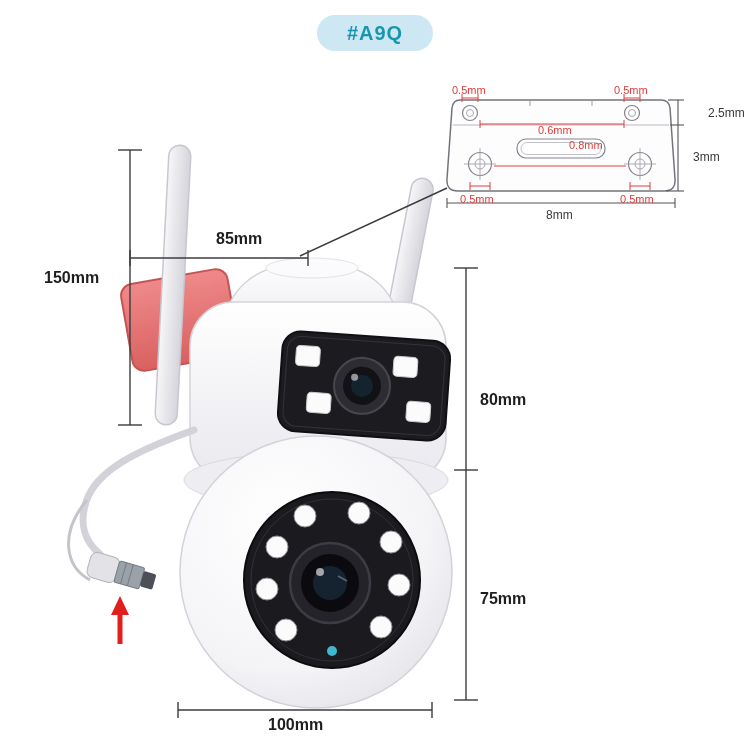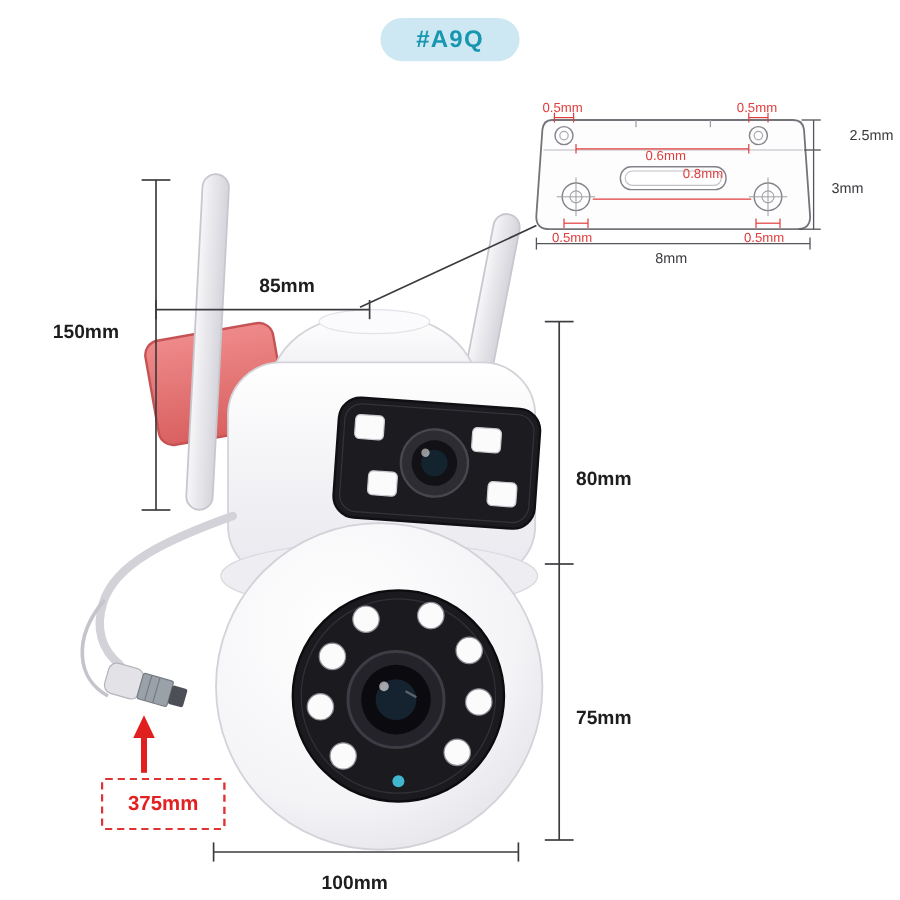--- a/index.html
+++ b/index.html
@@ -197,19 +197,16 @@
   <div class="label dim-red-sm" style="left:538px;top:139px;margin-left:31px;">0.8mm</div>
   <div class="label dim-black-sm" style="left:668px;top:150px;margin-left:25px;">3mm</div>
   <div class="label dim-red-sm" style="left:460px;top:193px;">0.5mm</div>
   <div class="label dim-red-sm" style="left:620px;top:193px;">0.5mm</div>
   <div class="label dim-black-sm" style="left:546px;top:208px;text-align:center;">8mm</div>
 
   <div class="label dim-main" style="left:44px;top:269px;">150mm</div>
   <div class="label dim-main" style="left:216px;top:230px;">85mm</div>
   <div class="label dim-main" style="left:480px;top:370px;margin-top:21px;">80mm</div>
   <div class="label dim-main" style="left:480px;top:590px;">75mm</div>
-  <div class="label dim-main" style="left:268px;top:716px;margin-top:12px;">100mm</div>
-
-  <div class="cable-box">
-    <span>375mm</span>
-  </div>
+  <div class="label dim-main" style="left:268px;top:716px;">100mm</div>
+
 
 </div>
 
 </body></html>

